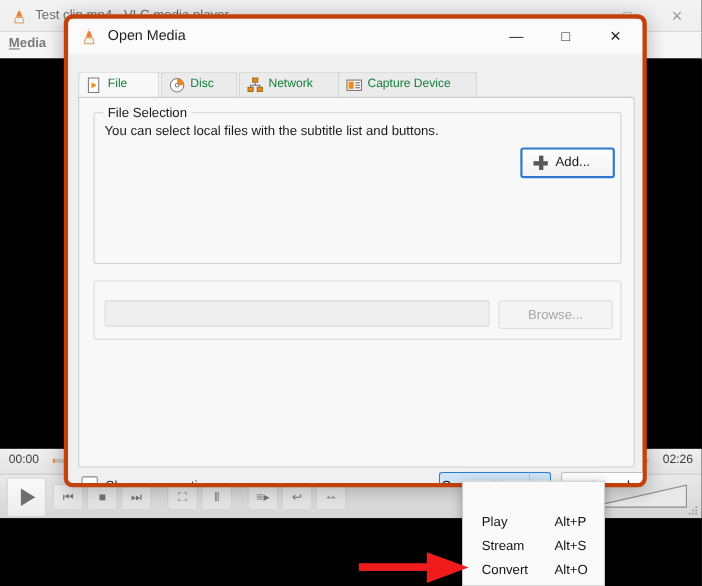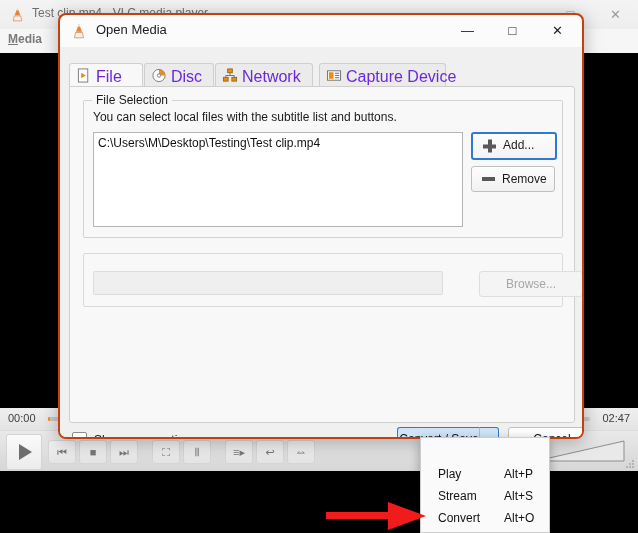--- a/index.html
+++ b/index.html
@@ -74,21 +74,21 @@
     color:#777;font-size:11px;line-height:22px;text-align:center;
   }
   #vlc-volume{position:absolute;right:10px;top:6px;width:96px;height:28px;}
   #vlc-grip{position:absolute;right:3px;bottom:2px;width:10px;height:10px;}
   .gripdot{position:absolute;width:2px;height:2px;background:#a9a9a9;border-radius:1px;}
 
   
   #dlg{
     position:absolute;left:58px;top:13px;width:522px;height:422px;
     background:#f0f0f0;
-    border:2px solid #c2410c;border-radius:8px;
+    border:4px solid #c2410c;border-radius:8px;
     box-shadow:0 3px 18px rgba(0,0,0,.28);
     overflow:hidden;
   }
   #dlg-titlebar{
     position:absolute;left:0;top:0;width:522px;height:32px;
     background:#fbfbfb;border-top-left-radius:8px;border-top-right-radius:8px;
   }
   #dlg-icon{position:absolute;left:10px;top:7px;width:18px;height:18px;}
   #dlg-title{position:absolute;left:36px;top:7px;font-size:13px;color:#1c1c1c;white-space:nowrap;}
   .dbtn{
@@ -102,29 +102,29 @@
     position:absolute;left:0;top:32px;width:522px;height:390px;background:#f0f0f0;
   }
 
   
   #tabstrip{position:absolute;left:9px;top:16px;width:504px;height:24px;}
   #tabstrip .tabline{position:absolute;left:0;bottom:0;width:504px;height:1px;background:#cfcfcf;}
   .tab{
     position:absolute;top:0;height:24px;
     background:#ebebeb;border:1px solid #cfcfcf;border-bottom:none;
     border-top-left-radius:3px;border-top-right-radius:3px;
-    font-size:16px;color:#6d28d9;white-space:nowrap;
+    font-size:11px;color:#15803d;white-space:nowrap;
   }
   .tab.sel{background:#f8f8f8;}
   .tab .tlabel{position:absolute;left:26px;top:4px;}
   .tab .ticon{position:absolute;left:6px;top:4px;width:16px;height:15px;}
   #tab-file{left:0;width:72px;}
   #tab-disc{left:75px;width:68px;}
   #tab-network{left:146px;width:96px;}
-  #tab-capture{left:250px;width:125px;}
+  #tab-capture{left:236px;width:125px;}
   .tab.sel .tabmask{position:absolute;left:1px;bottom:-1px;right:1px;height:2px;background:#f8f8f8;}
 
   
   #tabpanel{
     position:absolute;left:9px;top:39px;width:504px;height:335px;
     background:#f8f8f8;border:1px solid #cfcfcf;border-radius:0 3px 3px 3px;
   }
 
   
   #grp-file{
@@ -176,21 +176,21 @@
   #sub-label{
     display:inline-block;vertical-align:middle;margin-left:5px;font-size:12px;color:#1a1a1a;
   }
   #sub-input{
     position:absolute;left:9px;top:17px;width:348px;height:22px;
     background:#efefef;border:1px solid #dcdcdc;border-radius:2px;
   }
   #btn-browse{
     position:absolute;left:367px;top:17px;width:102px;height:24px;
     background:#f4f4f4;border:1px solid #dedede;border-radius:3px;
-    font-size:12px;color:#a6a6a6;text-align:center;line-height:24px;margin-left:28px;
+    font-size:12px;color:#a6a6a6;text-align:center;line-height:24px;
   }
 
   
   #chk-more-wrap{position:absolute;left:12px;top:383px;height:16px;}
   #chk-more{
     display:inline-block;vertical-align:middle;width:13px;height:13px;
     border:1px solid #8a8a8a;background:#fff;border-radius:2px;
   }
   #chk-more-label{display:inline-block;vertical-align:middle;margin-left:7px;font-size:12px;color:#1a1a1a;}
 
@@ -246,21 +246,21 @@
   </div>
 
   <div id="vlc-menubar">
     <div id="vlc-menu-media"><u>M</u><span>edia</span></div>
   </div>
 
   <div id="vlc-video"></div>
 
   <div id="vlc-seekrow">
     <div class="tcode" id="t-left">00:00</div>
-    <div class="tcode" id="t-right">02:47</div>
+    <div class="tcode" id="t-right">02:26</div>
     <div id="seek-track">
         <div id="seek-fill"></div>
       </div>
   </div>
 
   <div id="vlc-controls">
     <div id="btn-play">
         <div class="tri"></div>
       </div>
 
@@ -345,32 +345,25 @@
         <span class="tlabel">Capture Device</span>
       </div>
     </div>
 
     <div id="tabpanel">
 
       <div id="grp-file">
         <div id="grp-file-title">File Selection</div>
         <div id="grp-file-help">You can select local files with the subtitle list and buttons.</div>
 
-        <div id="filelist">
-          <div class="row">C:\Users\M\Desktop\Testing\Test clip.mp4</div>
-        </div>
 
         <div class="sidebtn" id="btn-add">
           <span class="glyph plus"></span>
           <span class="slabel">Add...</span>
         </div>
-        <div class="sidebtn" id="btn-remove">
-          <span class="glyph minus"></span>
-          <span class="slabel">Remove</span>
-        </div>
       </div>
 
       <div id="grp-sub">
         <div id="sub-input"></div>
         <div id="btn-browse">Browse...</div>
       </div>
 
     </div>
 
     <div id="chk-more-wrap">

